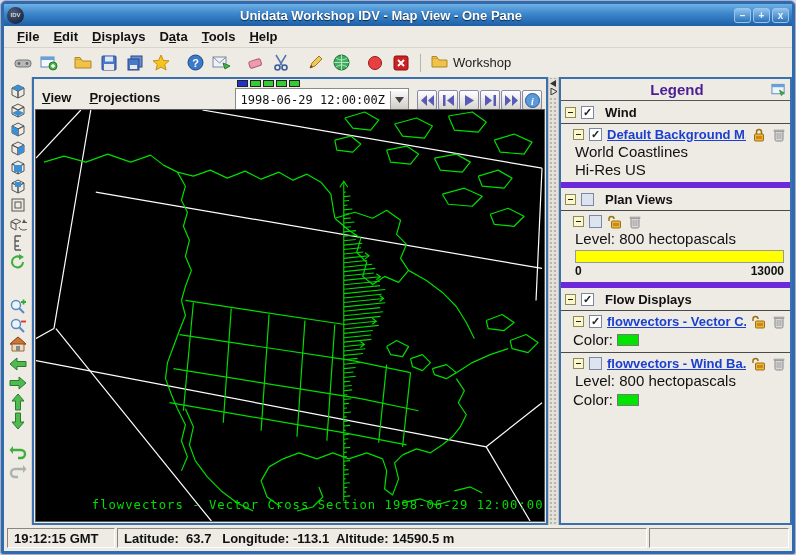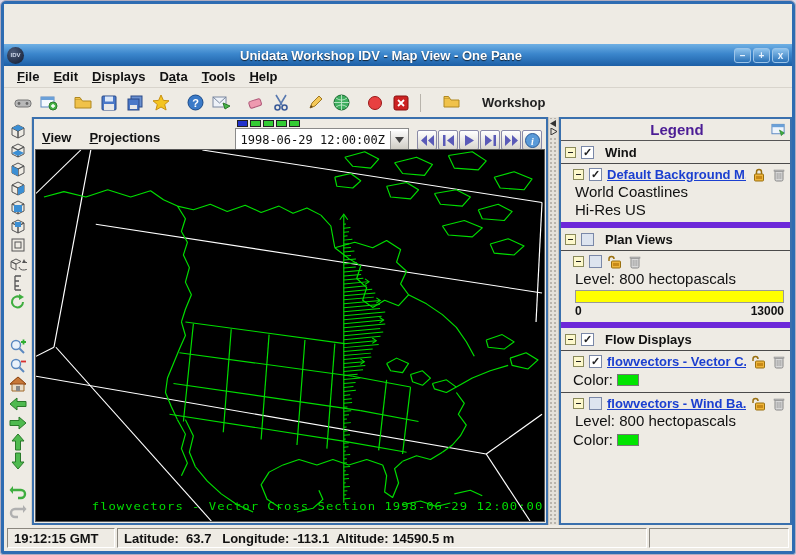--- a/index.html
+++ b/index.html
@@ -2,37 +2,37 @@
 <html><head>
 <meta charset="utf-8">
 <style>
   html,body{margin:0;padding:0;background:#dcd8e8;font-family:"Liberation Sans",sans-serif;}
   *{box-sizing:border-box;}
   .window{width:796px;height:555px;border:1px solid #b0acc0;border-radius:6px 6px 3px 3px;overflow:hidden;
           background:#2e6cb2;padding:3px;position:relative;}
   .winframe{width:100%;height:100%;display:flex;flex-direction:column;background:#eeebe4;}
   
   .titlebar{height:22px;flex:0 0 22px;background:linear-gradient(#6fb0e4 0%,#3b86cc 45%,#1d5fa6 100%);
-            display:flex;align-items:center;padding:0 3px;color:#fff;margin-top:40px;}
+            display:flex;align-items:center;padding:0 3px;color:#fff;}
   .win-icon{width:17px;height:17px;border-radius:50%;background:radial-gradient(circle at 35% 30%,#4a5a78,#101a30);
             color:#cfd8ea;font-size:6px;font-weight:bold;display:flex;align-items:center;justify-content:center;margin-right:4px;flex:0 0 17px;}
   .title-text{flex:1;text-align:center;font-size:13px;font-weight:bold;text-shadow:0 1px 1px #123;white-space:nowrap;overflow:hidden;}
   .winbtns{display:flex;gap:2px;}
   .winbtn{width:17px;height:15px;border:1px solid #9cc4e8;border-radius:3px;background:linear-gradient(#8fc4ee,#2a72b8);
           color:#eaf4ff;font-size:10px;font-weight:bold;line-height:13px;text-align:center;cursor:default;}
   
   .menubar{height:22px;flex:0 0 22px;display:flex;align-items:center;padding:0 6px;background:#eeebe4;border-bottom:1px solid #d8d4cc;}
   .menu-item{font-size:13px;font-weight:bold;color:#111;padding:1px 7px;cursor:default;}
   .menu-item u{text-decoration:underline;}
   
   .toolbar{height:29px;flex:0 0 29px;display:flex;align-items:center;padding:0 6px;background:#eeebe4;}
   .tb-btn{width:24px;height:22px;display:flex;align-items:center;justify-content:center;margin:0 1px;border-radius:2px;}
   .tb-sep{width:1px;height:18px;background:#b8b4ac;margin:0 6px;}
   .tb-gap{width:8px;}
-  .workshop{display:flex;align-items:center;gap:22px;font-size:13px;font-weight:bold;color:#222;margin-left:16px;}
+  .workshop{display:flex;align-items:center;gap:5px;font-size:13px;font-weight:normal;color:#222;margin-left:4px;}
   
   .content{flex:1;display:flex;min-height:0;}
   .left-toolbar{flex:0 0 28px;display:flex;flex-direction:column;align-items:center;padding-top:4px;background:#eeebe4;border-right:1px solid #d8d4cc;}
   .lt-btn{width:20px;height:19px;display:flex;align-items:center;justify-content:center;}
   .lt-gap{height:26px;}
   .lt-gap2{height:12px;}
   
   .view-panel{flex:1;display:flex;flex-direction:column;border:2px solid #3a70ad;min-width:0;background:#eeebe4;}
   .view-header{flex:0 0 30px;position:relative;display:flex;align-items:flex-end;padding:0 0 3px 8px;}
   .view-menu{font-size:13px;font-weight:bold;color:#111;margin-right:18px;cursor:default;}

